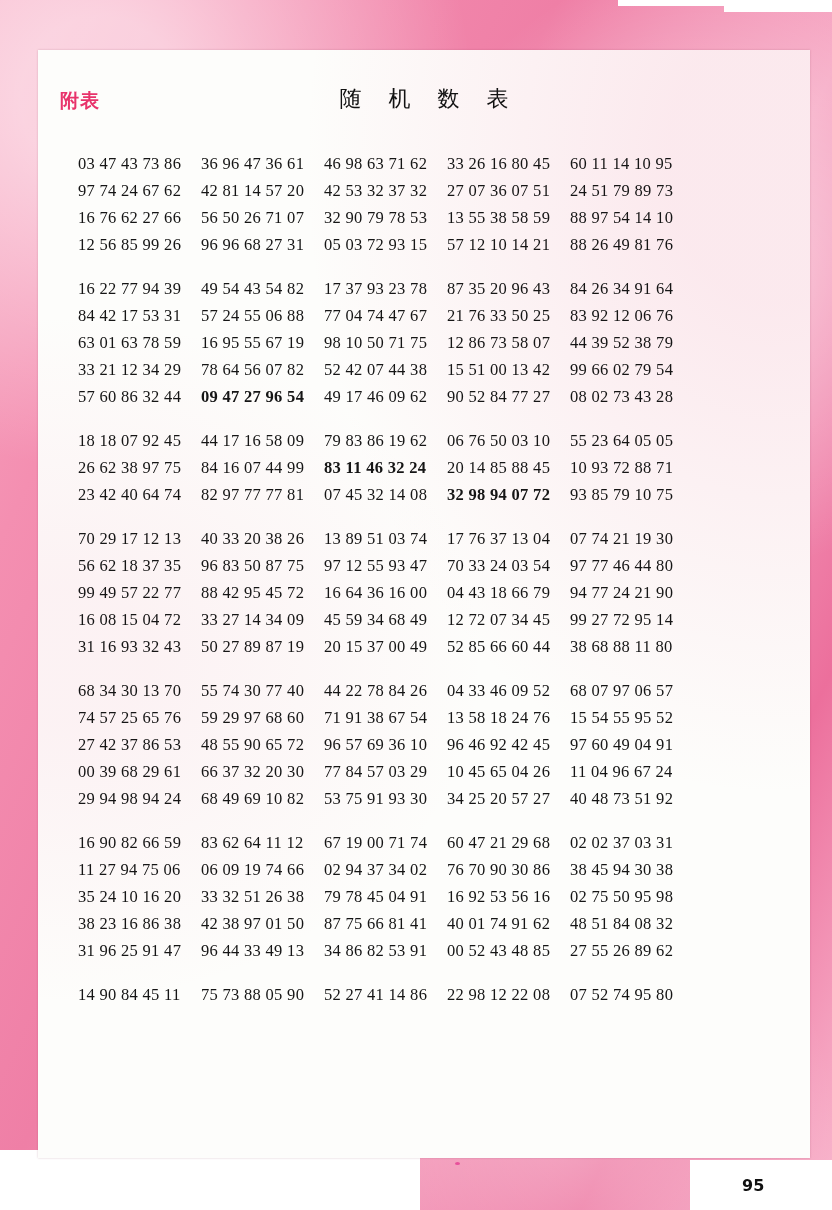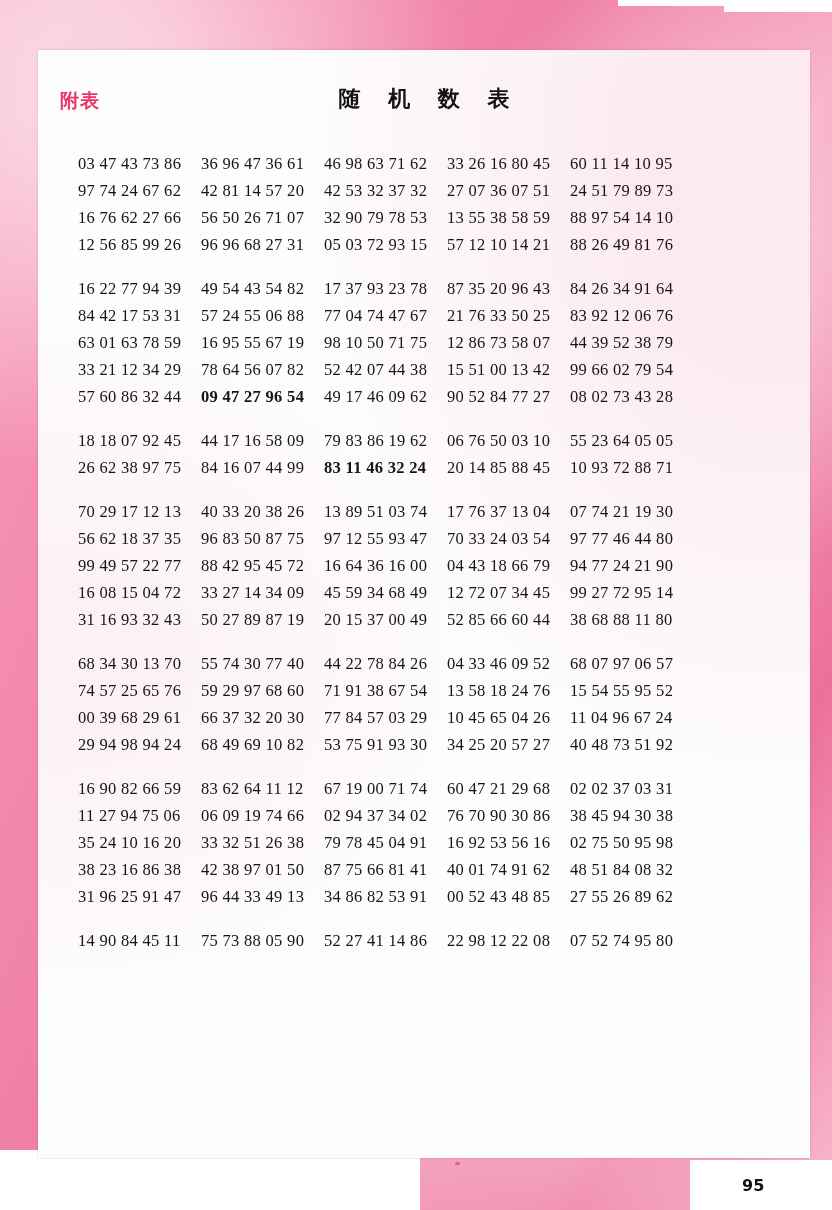--- a/index.html
+++ b/index.html
@@ -84,21 +84,21 @@
     color: #e8336b;
     letter-spacing: 1px;
   }
   .doc-title {
     position: absolute;
     left: 0;
     top: 0;
     width: 772px;
     text-align: center;
     font-family: "DejaVu Sans", sans-serif;
-    font-weight: bold;
+    font-weight: normal;
     font-size: 22px;
     color: #121212;
     letter-spacing: 10px;
     text-indent: 10px;
   }
 
   
   .table-area {
     position: absolute;
     left: 0;
@@ -244,20 +244,27 @@
           <div class="num-cell">06 76 50 03 10</div>
           <div class="num-cell">55 23 64 05 05</div>
         </div>
         <div class="num-row">
           <div class="num-cell">26 62 38 97 75</div>
           <div class="num-cell">84 16 07 44 99</div>
           <div class="num-cell bold">83 11 46 32 24</div>
           <div class="num-cell">20 14 85 88 45</div>
           <div class="num-cell">10 93 72 88 71</div>
         </div>
+        <div class="num-row">
+          <div class="num-cell">23 42 40 64 74</div>
+          <div class="num-cell">82 97 77 77 81</div>
+          <div class="num-cell">07 45 32 14 08</div>
+          <div class="num-cell bold">32 98 94 07 72</div>
+          <div class="num-cell">93 85 79 10 75</div>
+        </div>
       </div>
       <div class="row-group">
         <div class="num-row">
           <div class="num-cell">70 29 17 12 13</div>
           <div class="num-cell">40 33 20 38 26</div>
           <div class="num-cell">13 89 51 03 74</div>
           <div class="num-cell">17 76 37 13 04</div>
           <div class="num-cell">07 74 21 19 30</div>
         </div>
         <div class="num-row">
@@ -298,20 +305,27 @@
           <div class="num-cell">68 07 97 06 57</div>
         </div>
         <div class="num-row">
           <div class="num-cell">74 57 25 65 76</div>
           <div class="num-cell">59 29 97 68 60</div>
           <div class="num-cell">71 91 38 67 54</div>
           <div class="num-cell">13 58 18 24 76</div>
           <div class="num-cell">15 54 55 95 52</div>
         </div>
         <div class="num-row">
+          <div class="num-cell">27 42 37 86 53</div>
+          <div class="num-cell">48 55 90 65 72</div>
+          <div class="num-cell">96 57 69 36 10</div>
+          <div class="num-cell">96 46 92 42 45</div>
+          <div class="num-cell">97 60 49 04 91</div>
+        </div>
+        <div class="num-row">
           <div class="num-cell">00 39 68 29 61</div>
           <div class="num-cell">66 37 32 20 30</div>
           <div class="num-cell">77 84 57 03 29</div>
           <div class="num-cell">10 45 65 04 26</div>
           <div class="num-cell">11 04 96 67 24</div>
         </div>
         <div class="num-row">
           <div class="num-cell">29 94 98 94 24</div>
           <div class="num-cell">68 49 69 10 82</div>
           <div class="num-cell">53 75 91 93 30</div>

